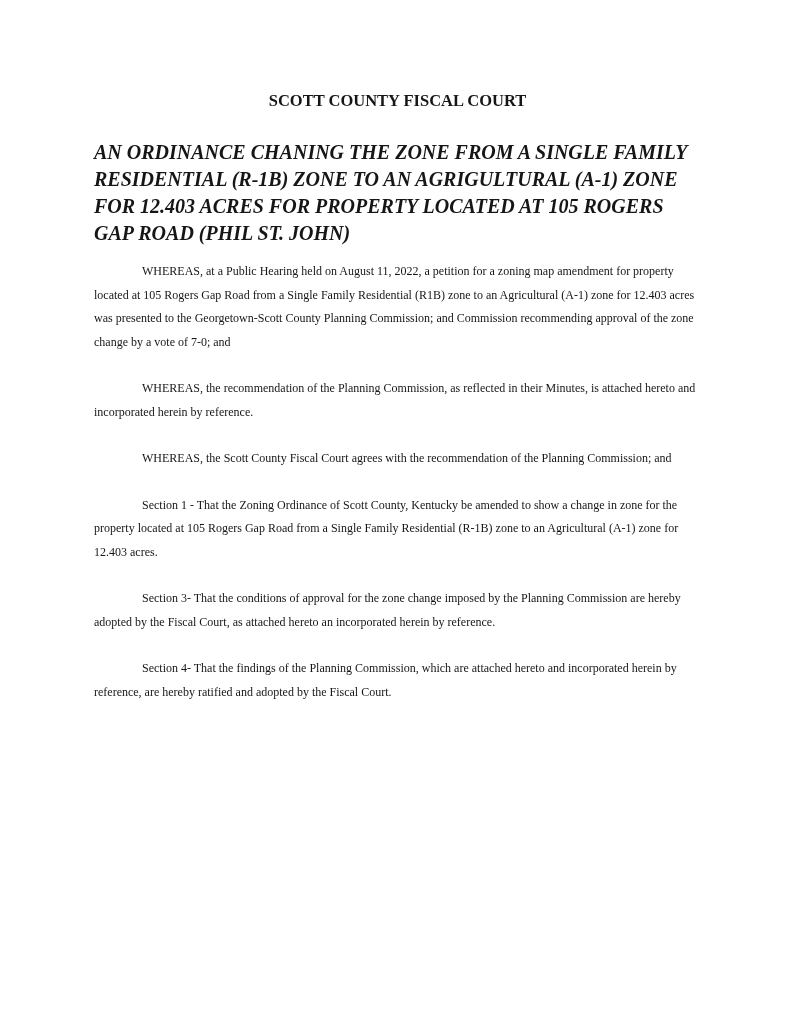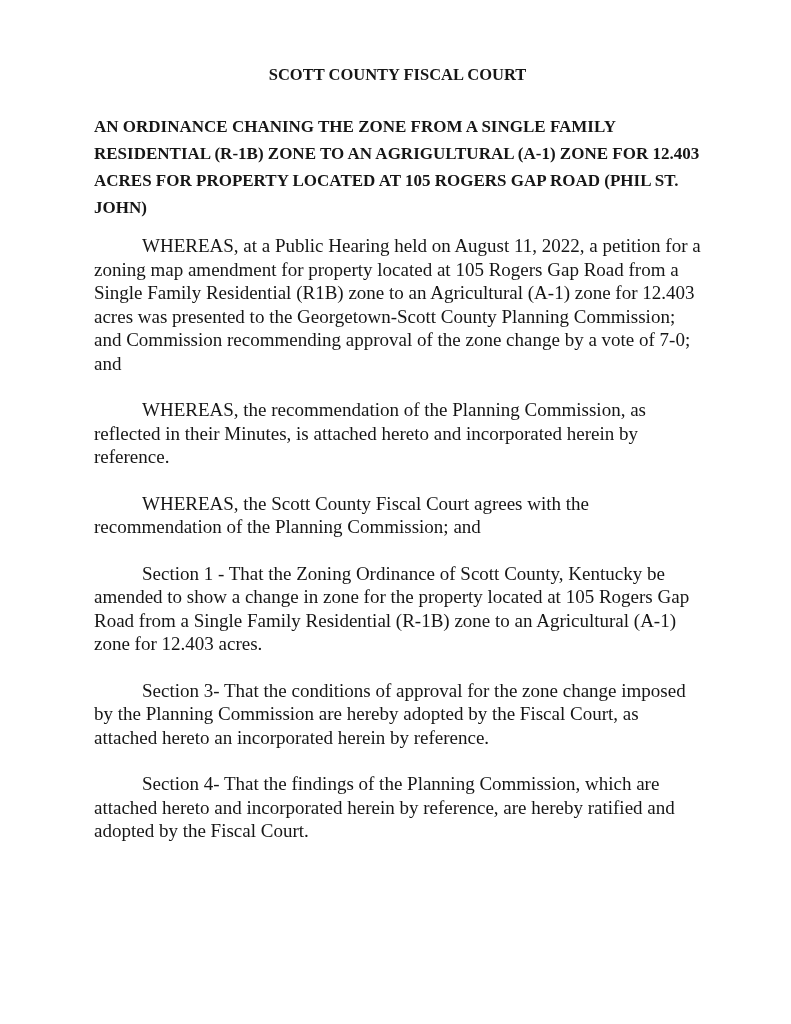--- a/index.html
+++ b/index.html
@@ -9,41 +9,42 @@
   }
   .page {
     position: relative;
     width: 791px;
     height: 1024px;
     background: #ffffff;
     font-family: "Liberation Serif", serif;
     color: #161616;
     overflow: hidden;
     box-sizing: border-box;
-    padding: 63px 90px 0 94px;
+    padding: 89px 90px 0 94px;
   }
   .title-block {
     text-align: center;
     font-weight: bold;
     font-size: 16.5px;
     line-height: 24px;
   }
   .title-block div {
     margin: 0;
   }
   .heading {
     margin: 26px 0 0 0;
     font-weight: bold;
-    font-size: 17px;
+    font-size: 20px;
     line-height: 27px;
     text-align: left;
+    font-style: italic;
   }
   p.body-para {
     margin: 23px 0 0 0;
-    font-size: 19px;
+    font-size: 12px;
     line-height: 23.5px;
     text-indent: 48px;
     text-align: left;
   }
   p.body-para.first {
     margin-top: 13px;
   }
 </style>
 </head>
 <body>

